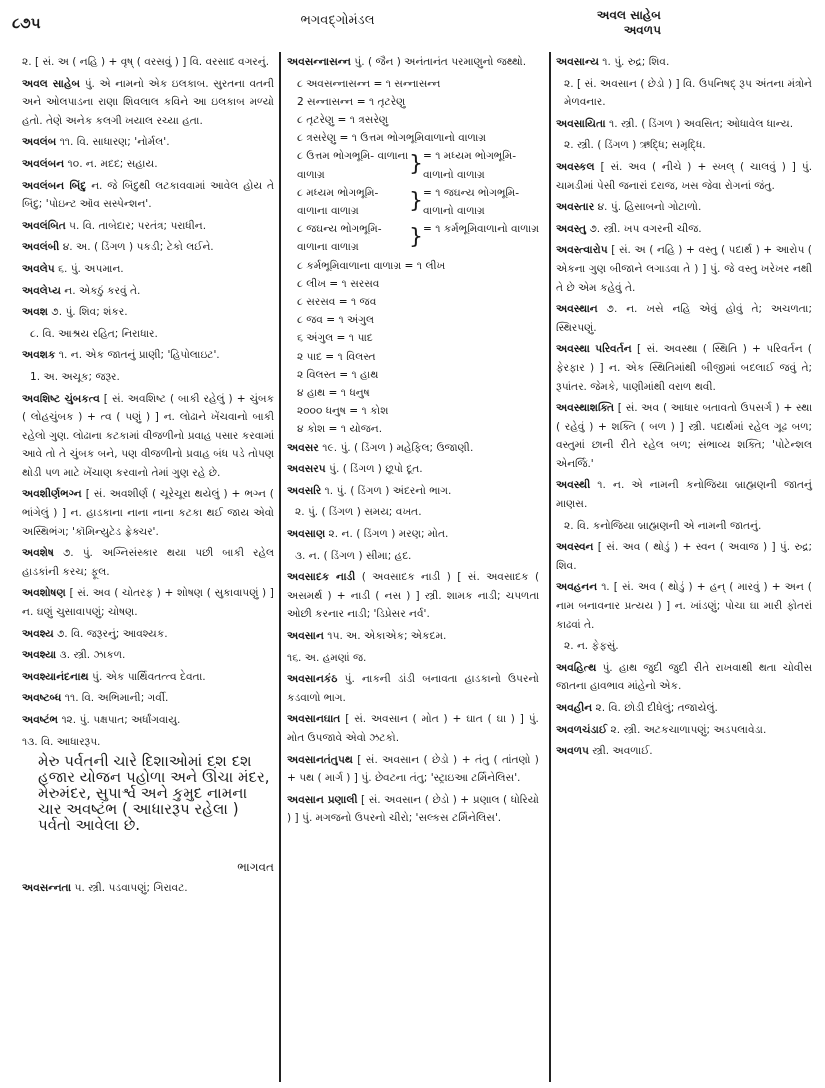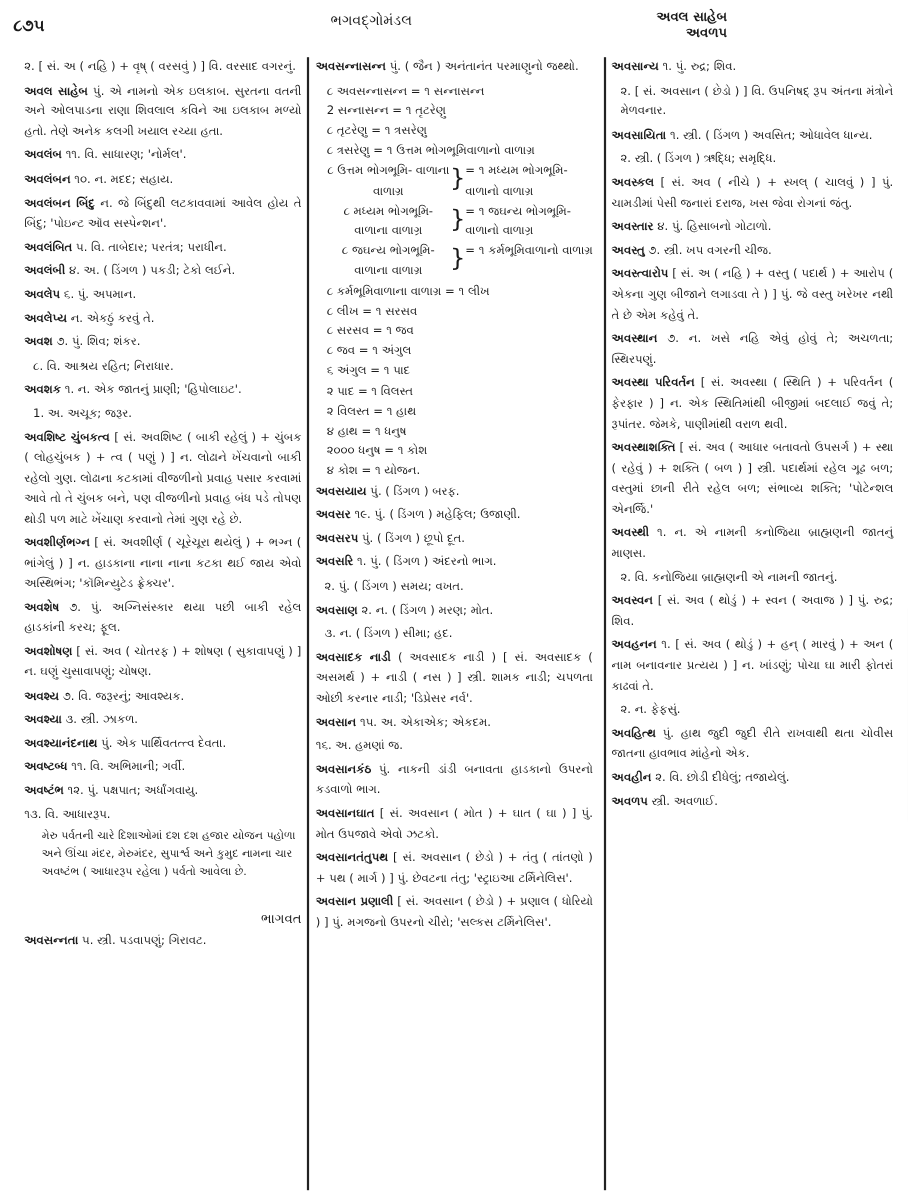--- a/index.html
+++ b/index.html
@@ -12,25 +12,25 @@
   .col { position: absolute; top: 52px; font-size: 10.6px; line-height: 18.6px; }
   .col-1 { left: 22px; width: 252px; }
   .col-2 { left: 287px; width: 252px; }
   .col-3 { left: 556px; width: 256px; }
   .rule { position: absolute; top: 52px; width: 1.5px; background: #222; height: 1030px; }
   .rule-1 { left: 279px; }
   .rule-2 { left: 549px; }
   .entry { margin-bottom: 3px; text-align: justify; }
   .hw { font-weight: bold; }
   .sub { padding-left: 8px; }
-  .quote { font-size: 10px; padding-left: 16px; line-height: 16px; }
+  .quote { font-size: 15px; padding-left: 16px; line-height: 16px; }
   .src { text-align: right; font-size: 12px; line-height: 13px; margin-bottom: 4px; margin-top: 28px; }
   .eq { padding-left: 10px; line-height: 18.2px; white-space: nowrap; }
   .eq.wrap { white-space: normal; display: flex; }
-  .eq .l { flex: 0 0 112px; text-align: center; }
+  .eq .l { flex: 0 0 112px; }
   .eq .brace { flex: 0 0 14px; font-size: 22px; line-height: 34px; }
   .eq .r { flex: 1; }
   .watermark { position: absolute; left: 320px; top: 360px; width: 400px; height: 460px;
                border: 60px solid #f1f1f1; border-radius: 50%; opacity: 0.55; z-index: -1; }
 </style>
 </head>
 <body>
 
 <div class="watermark"></div>
 
@@ -98,21 +98,20 @@
     <div class="eq"><span>૮ કર્મભૂમિવાળાના વાળાગ્ર</span> = <span>૧ લીખ</span></div>
     <div class="eq"><span>૮ લીખ</span> = <span>૧ સરસવ</span></div>
     <div class="eq"><span>૮ સરસવ</span> = <span>૧ જવ</span></div>
     <div class="eq"><span>૮ જવ</span> = <span>૧ અંગુલ</span></div>
     <div class="eq"><span>૬ અંગુલ</span> = <span>૧ પાદ</span></div>
     <div class="eq"><span>૨ પાદ</span> = <span>૧ વિલસ્ત</span></div>
     <div class="eq"><span>૨ વિલસ્ત</span> = <span>૧ હાથ</span></div>
     <div class="eq"><span>૪ હાથ</span> = <span>૧ ધનુષ</span></div>
     <div class="eq"><span>૨૦૦૦ ધનુષ</span> = <span>૧ કોશ</span></div>
     <div class="eq"><span>૪ કોશ</span> = <span>૧ યોજન.</span></div>
-    <div class="entry"><span class="hw">અવસયાય</span> <span>પું. ( ડિંગળ ) બરફ.</span></div>
     <div class="entry"><span class="hw">અવસર</span> <span>૧૯. પું. ( ડિંગળ ) મહેફિલ; ઉજાણી.</span></div>
     <div class="entry"><span class="hw">અવસરપ</span> <span>પું. ( ડિંગળ ) છૂપો દૂત.</span></div>
     <div class="entry"><span class="hw">અવસરિ</span> <span>૧. પું. ( ડિંગળ ) અંદરનો ભાગ.</span></div>
     <div class="entry sub"><span>૨. પું. ( ડિંગળ ) સમય; વખત.</span></div>
     <div class="entry"><span class="hw">અવસાણ</span> <span>૨. ન. ( ડિંગળ ) મરણ; મોત.</span></div>
     <div class="entry sub"><span>૩. ન. ( ડિંગળ ) સીમા; હદ.</span></div>
     <div class="entry"><span class="hw">અવસાદક નાડી</span> <span>( અવસાદક નાડી ) [ સં. અવસાદક ( અસમર્થ ) + નાડી ( નસ ) ] સ્ત્રી. શામક નાડી; ચપળતા ઓછી કરનાર નાડી; 'ડિપ્રેસર નર્વ'.</span></div>
     <div class="entry"><span class="hw">અવસાન</span> <span>૧૫. અ. એકાએક; એકદમ.</span></div>
     <div class="entry"><span>૧૬. અ. હમણાં જ.</span></div>
     <div class="entry"><span class="hw">અવસાનકંઠ</span> <span>પું. નાકની ડાંડી બનાવતા હાડકાનો ઉપરનો કડવાળો ભાગ.</span></div>
@@ -132,14 +131,15 @@
     <div class="entry"><span class="hw">અવસ્થાન</span> <span>૭. ન. ખસે નહિ એવું હોવું તે; અચળતા; સ્થિરપણું.</span></div>
     <div class="entry"><span class="hw">અવસ્થા પરિવર્તન</span> <span>[ સં. અવસ્થા ( સ્થિતિ ) + પરિવર્તન ( ફેરફાર ) ] ન. એક સ્થિતિમાંથી બીજીમાં બદલાઈ જવું તે; રૂપાંતર. જેમકે, પાણીમાંથી વરાળ થવી.</span></div>
     <div class="entry"><span class="hw">અવસ્થાશક્તિ</span> <span>[ સં. અવ ( આધાર બતાવતો ઉપસર્ગ ) + સ્થા ( રહેવું ) + શક્તિ ( બળ ) ] સ્ત્રી. પદાર્થમાં રહેલ ગૂઢ બળ; વસ્તુમાં છાની રીતે રહેલ બળ; સંભાવ્ય શક્તિ; 'પોટેન્શલ એનર્જિ.'</span></div>
     <div class="entry"><span class="hw">અવસ્થી</span> <span>૧. ન. એ નામની કનોજિયા બ્રાહ્મણની જાતનું માણસ.</span></div>
     <div class="entry sub"><span>૨. વિ. કનોજિયા બ્રાહ્મણની એ નામની જાતનું.</span></div>
     <div class="entry"><span class="hw">અવસ્વન</span> <span>[ સં. અવ ( થોડું ) + સ્વન ( અવાજ ) ] પું. રુદ્ર; શિવ.</span></div>
     <div class="entry"><span class="hw">અવહનન</span> <span>૧. [ સં. અવ ( થોડું ) + હન્ ( મારવું ) + અન ( નામ બનાવનાર પ્રત્યય ) ] ન. ખાંડણું; પોચા ઘા મારી ફોતરાં કાઢવાં તે.</span></div>
     <div class="entry sub"><span>૨. ન. ફેફસું.</span></div>
     <div class="entry"><span class="hw">અવહિત્થ</span> <span>પું. હાથ જુદી જુદી રીતે રાખવાથી થતા ચોવીસ જાતના હાવભાવ માંહેનો એક.</span></div>
     <div class="entry"><span class="hw">અવહીન</span> <span>૨. વિ. છોડી દીધેલું; તજાયેલું.</span></div>
+    <div class="entry"><span class="hw">અવળચંડાઈ</span> <span>૨. સ્ત્રી. અટકચાળાપણું; અડપલાવેડા.</span></div>
     <div class="entry"><span class="hw">અવળપ</span> <span>સ્ત્રી. અવળાઈ.</span></div>
   </div>
 
 </body></html>

